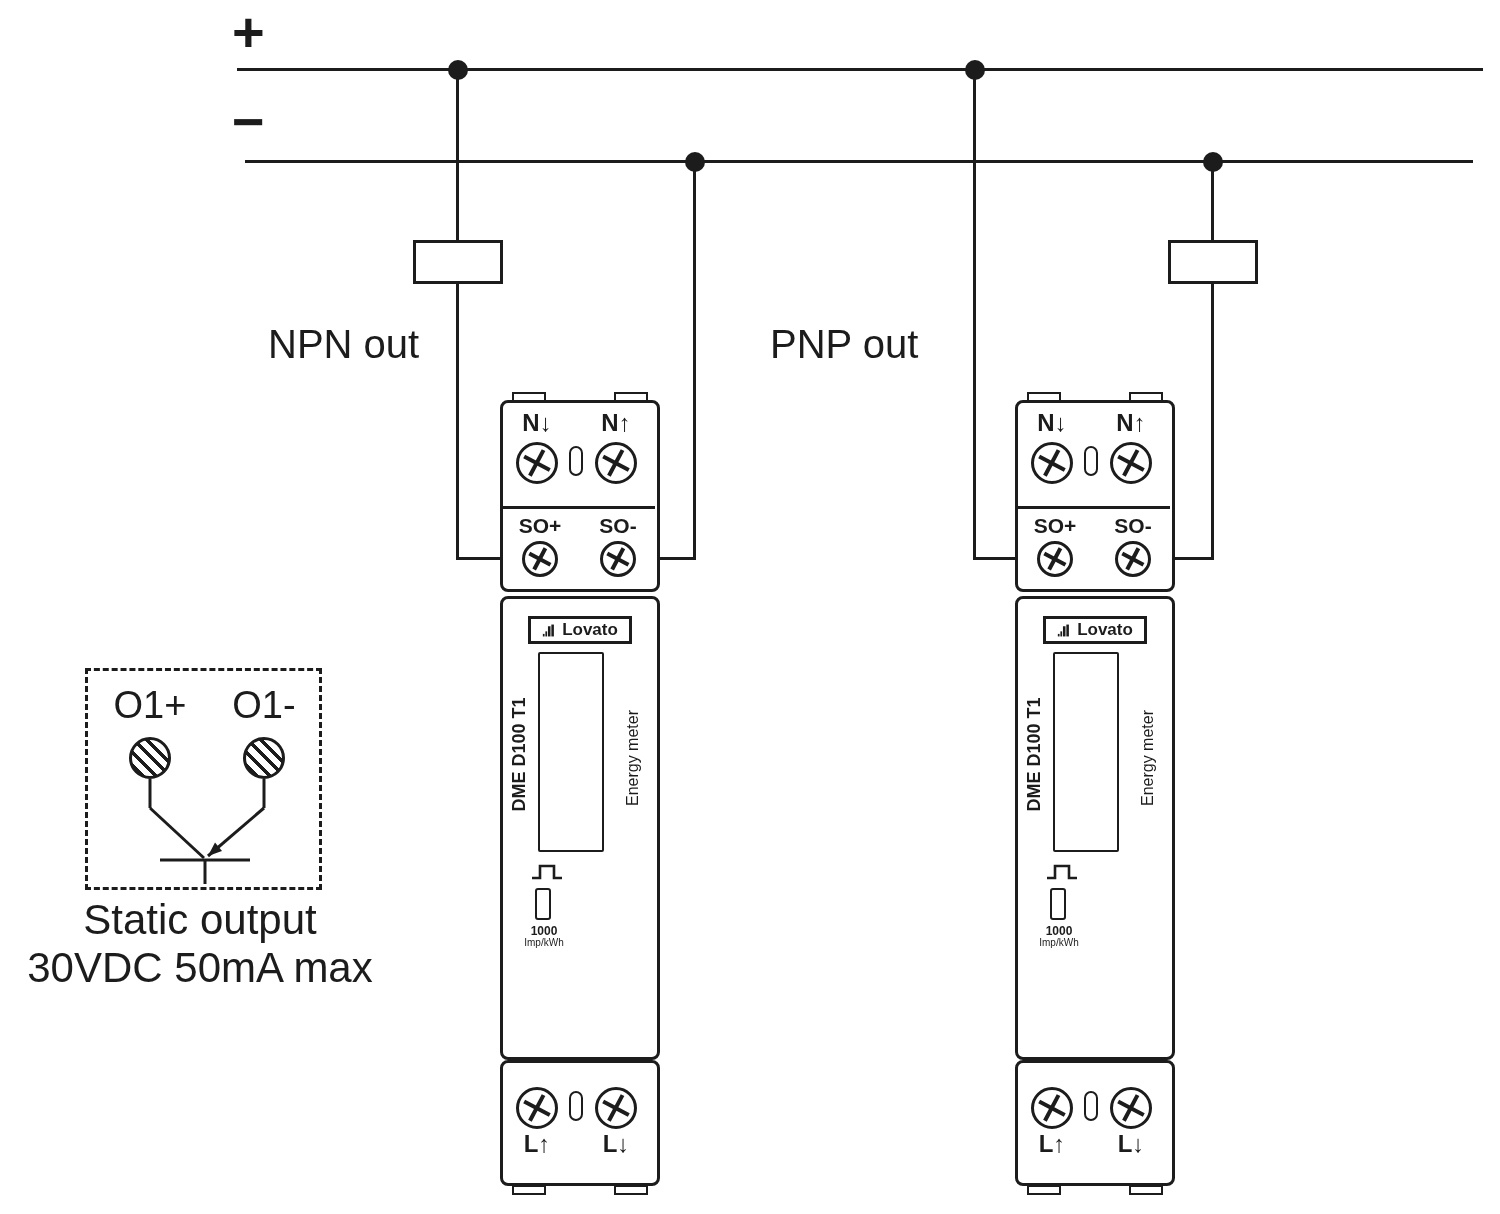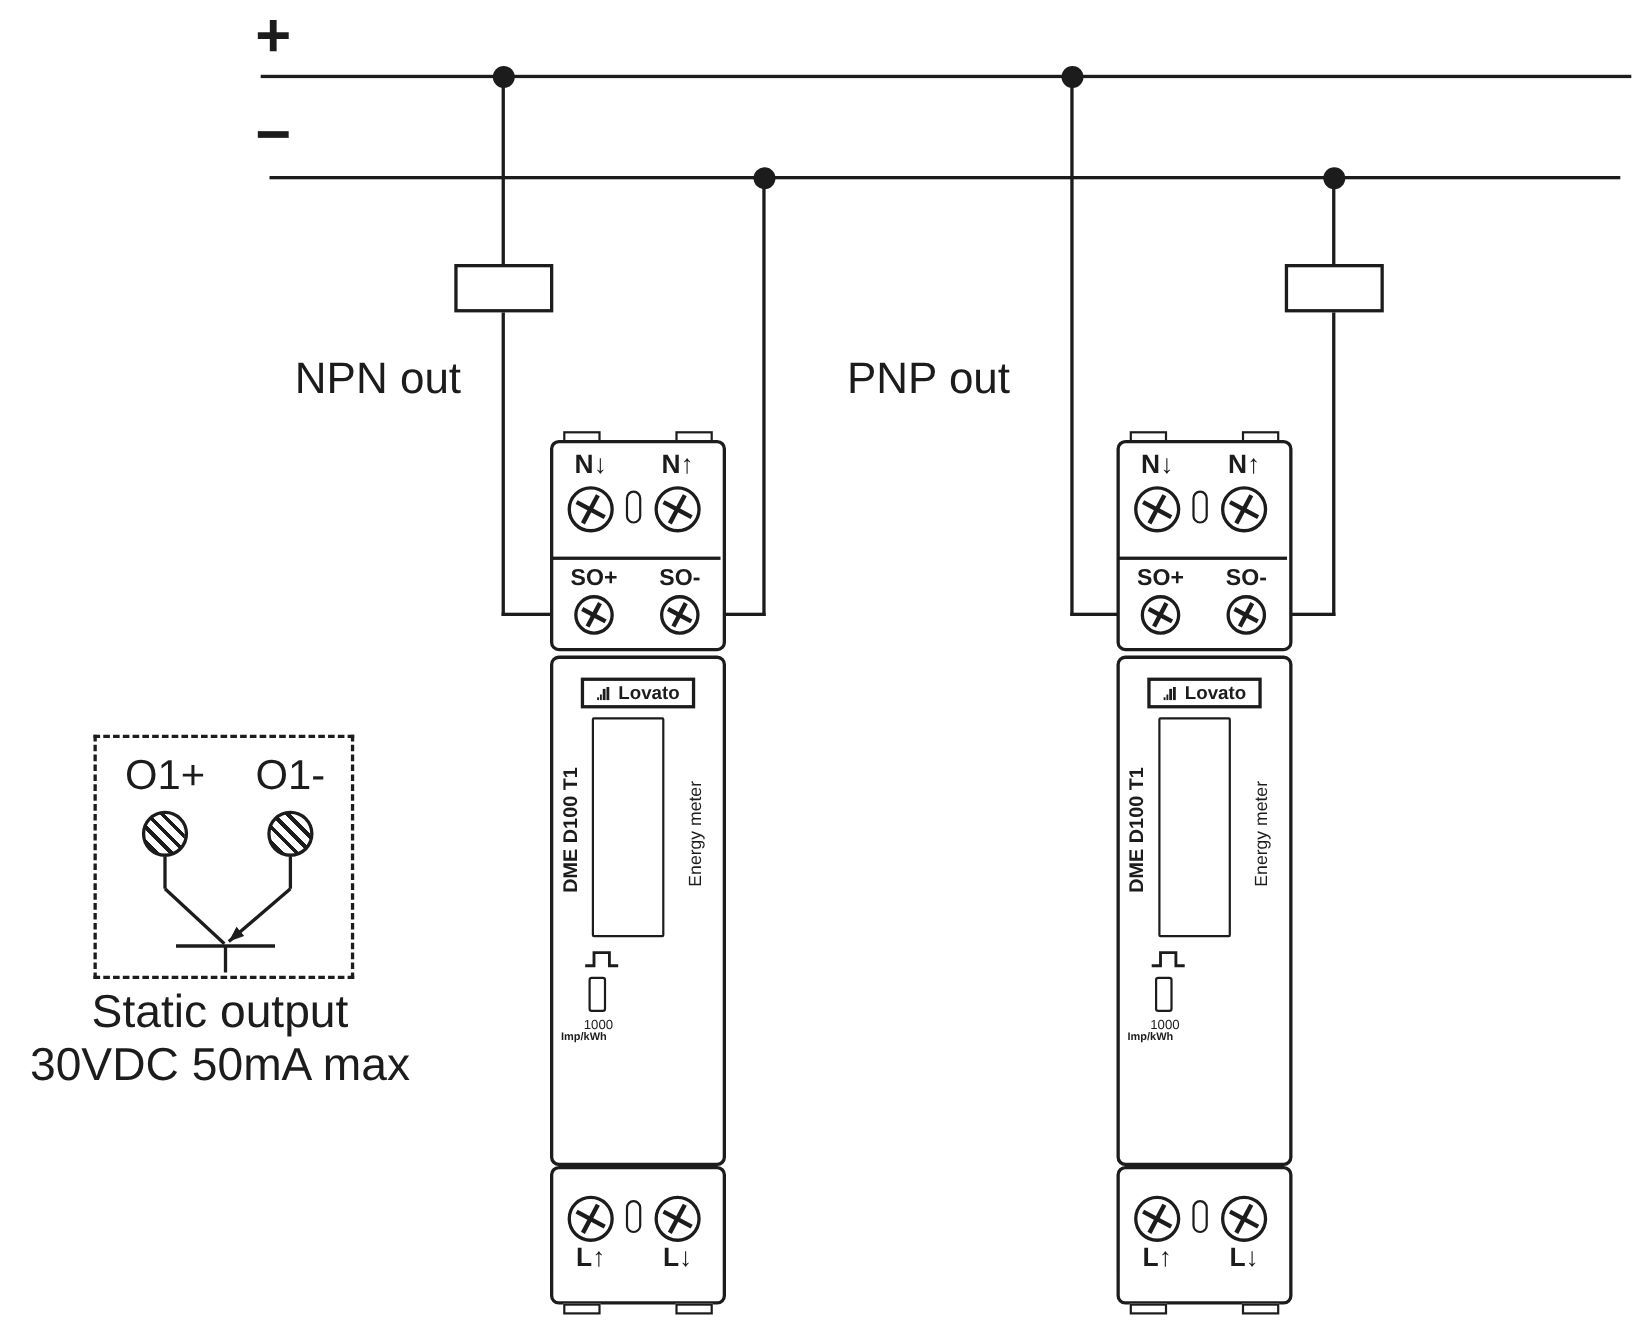--- a/index.html
+++ b/index.html
@@ -25,22 +25,22 @@
   .oval{position:absolute;width:14px;height:30px;border:2.5px solid #1c1c1c;border-radius:8px;background:#fff;box-sizing:border-box;}
   .divider{position:absolute;left:2px;width:153px;height:3px;background:#1c1c1c;}
   .brandbox{position:absolute;border:3px solid #1c1c1c;background:#fff;box-sizing:border-box;
             display:flex;align-items:center;justify-content:center;gap:3px;}
   .brandtext{font-size:17px;font-weight:bold;letter-spacing:0;}
   .display{position:absolute;border:2.5px solid #1c1c1c;background:#fff;box-sizing:border-box;border-radius:2px;}
   .vtext{position:absolute;transform:rotate(-90deg);transform-origin:center;text-align:center;white-space:nowrap;}
   .model-text{font-size:18px;font-weight:bold;}
   .type-text{font-size:16px;}
   .battery{position:absolute;width:16px;height:32px;border:2.5px solid #1c1c1c;border-radius:3px;background:#fff;box-sizing:border-box;}
-  .pulse-num{position:absolute;font-size:12px;font-weight:normal;text-align:center;}
-  .pulse-unit{position:absolute;font-size:10px;font-weight:bold;}
+  .pulse-num{position:absolute;font-size:12px;font-weight:bold;text-align:center;}
+  .pulse-unit{position:absolute;font-size:10px;font-weight:normal;text-align:center;}
   .dashed-box{position:absolute;border:3px dashed #1c1c1c;box-sizing:border-box;background:#fff;}
   .o1-label{position:absolute;font-size:38px;text-align:center;}
   .caption{position:absolute;font-size:42px;text-align:center;white-space:nowrap;}
 </style>
 </head>
 <body>
 
 <div class="canvas">
 
   <div class="label rail-label" style="left:232px;top:4px;">+</div>

